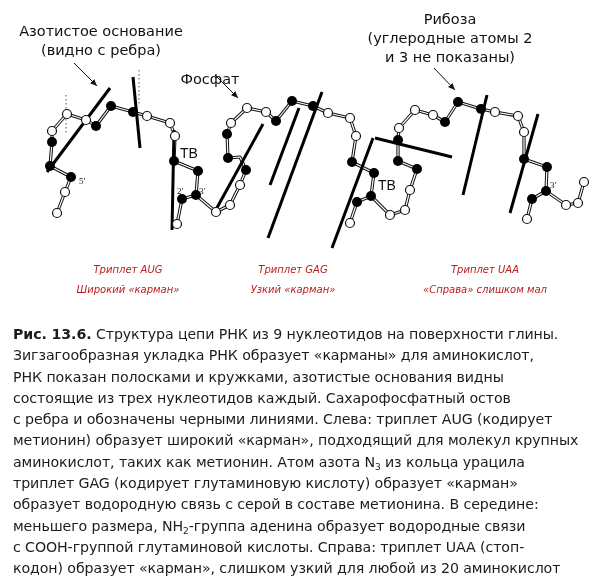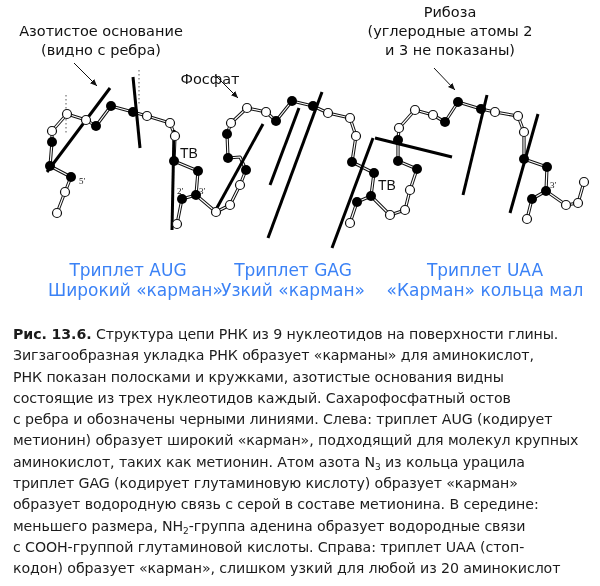--- a/index.html
+++ b/index.html
@@ -1,36 +1,36 @@
 <!DOCTYPE html>
 <html><head>
   <meta charset="utf-8">
   <style>
     html, body { margin: 0; padding: 0; background: #ffffff; }
     body { width: 600px; height: 586px; position: relative; overflow: hidden; font-family: "DejaVu Sans", sans-serif; color: #1a1a1a; }
     .label { position: absolute; text-align: center; font-size: 14.5px; line-height: 19px; color: #111; white-space: nowrap; }
     #diagram { position: absolute; left: 0; top: 0; width: 600px; height: 250px; }
     .tiny { font-family: "Liberation Serif", serif; font-size: 9px; fill: #111; }
     .tb { font-family: "Liberation Sans", sans-serif; font-size: 14px; fill: #111; }
-    .triplet { position: absolute; top: 260px; text-align: center; font-size: 17px; line-height: 20px; white-space: nowrap; color: #3b82f6; }
+    .triplet { position: absolute; top: 260px; text-align: center; font-size: 10px; line-height: 20px; white-space: nowrap; color: #b91c1c; font-style: italic; }
     .caption { position: absolute; left: 13px; top: 324px; width: 592px; text-align: left; font-size: 14.2px; line-height: 21.3px; color: #1c1c1c; letter-spacing: -0.1px; }
     .caption b { font-weight: bold; }
     sub { font-size: 9px; vertical-align: -3px; line-height: 0; }
   </style>
 </head>
 <body>
 
 <div class="label" style="left:6px; top:22px; width:190px;">
   <div>Азотистое основание</div>
   <div>(видно с ребра)</div>
 </div>
 <div class="label" style="left:170px; top:50px; width:80px;margin-top:20px;">
   <div>Фосфат</div>
 </div>
-<div class="label" style="left:365px; top:3px; width:170px;">
+<div class="label" style="left:365px; top:10px; width:170px;">
   <div>Рибоза</div>
   <div>(углеродные атомы 2</div>
   <div>и 3 не показаны)</div>
 </div>
 
 <svg id="diagram" viewBox="0 0 600 250" xmlns="http://www.w3.org/2000/svg">
   <defs>
     <marker id="arrow" markerWidth="8" markerHeight="8" refX="7" refY="4" orient="auto">
       <path d="M0,1 L7,4 L0,7 z" fill="#111"></path>
     </marker>
@@ -148,21 +148,21 @@
 <div class="triplet" style="left:48px; width:160px;">
   <div>Триплет AUG</div>
   <div>Широкий «карман»</div>
 </div>
 <div class="triplet" style="left:218px; width:150px;">
   <div>Триплет GAG</div>
   <div>Узкий «карман»</div>
 </div>
 <div class="triplet" style="left:385px; width:200px;">
   <div>Триплет UAA</div>
-  <div>«Карман» кольца мал</div>
+  <div>«Справа» слишком мал</div>
 </div>
 
 <div class="caption">
   <div><b>Рис. 13.6.</b> <span>Структура цепи РНК из 9 нуклеотидов на поверхности глины.</span></div>
   <div>Зигзагообразная укладка РНК образует «карманы» для аминокислот,</div>
   <div>РНК показан полосками и кружками, азотистые основания видны</div>
   <div>состоящие из трех нуклеотидов каждый. Сахарофосфатный остов</div>
   <div>с ребра и обозначены черными линиями. Слева: триплет AUG (кодирует</div>
   <div>метионин) образует широкий «карман», подходящий для молекул крупных</div>
   <div><span>аминокислот, таких как метионин. Атом азота N</span><sub>3</sub><span> из кольца урацила</span></div>

